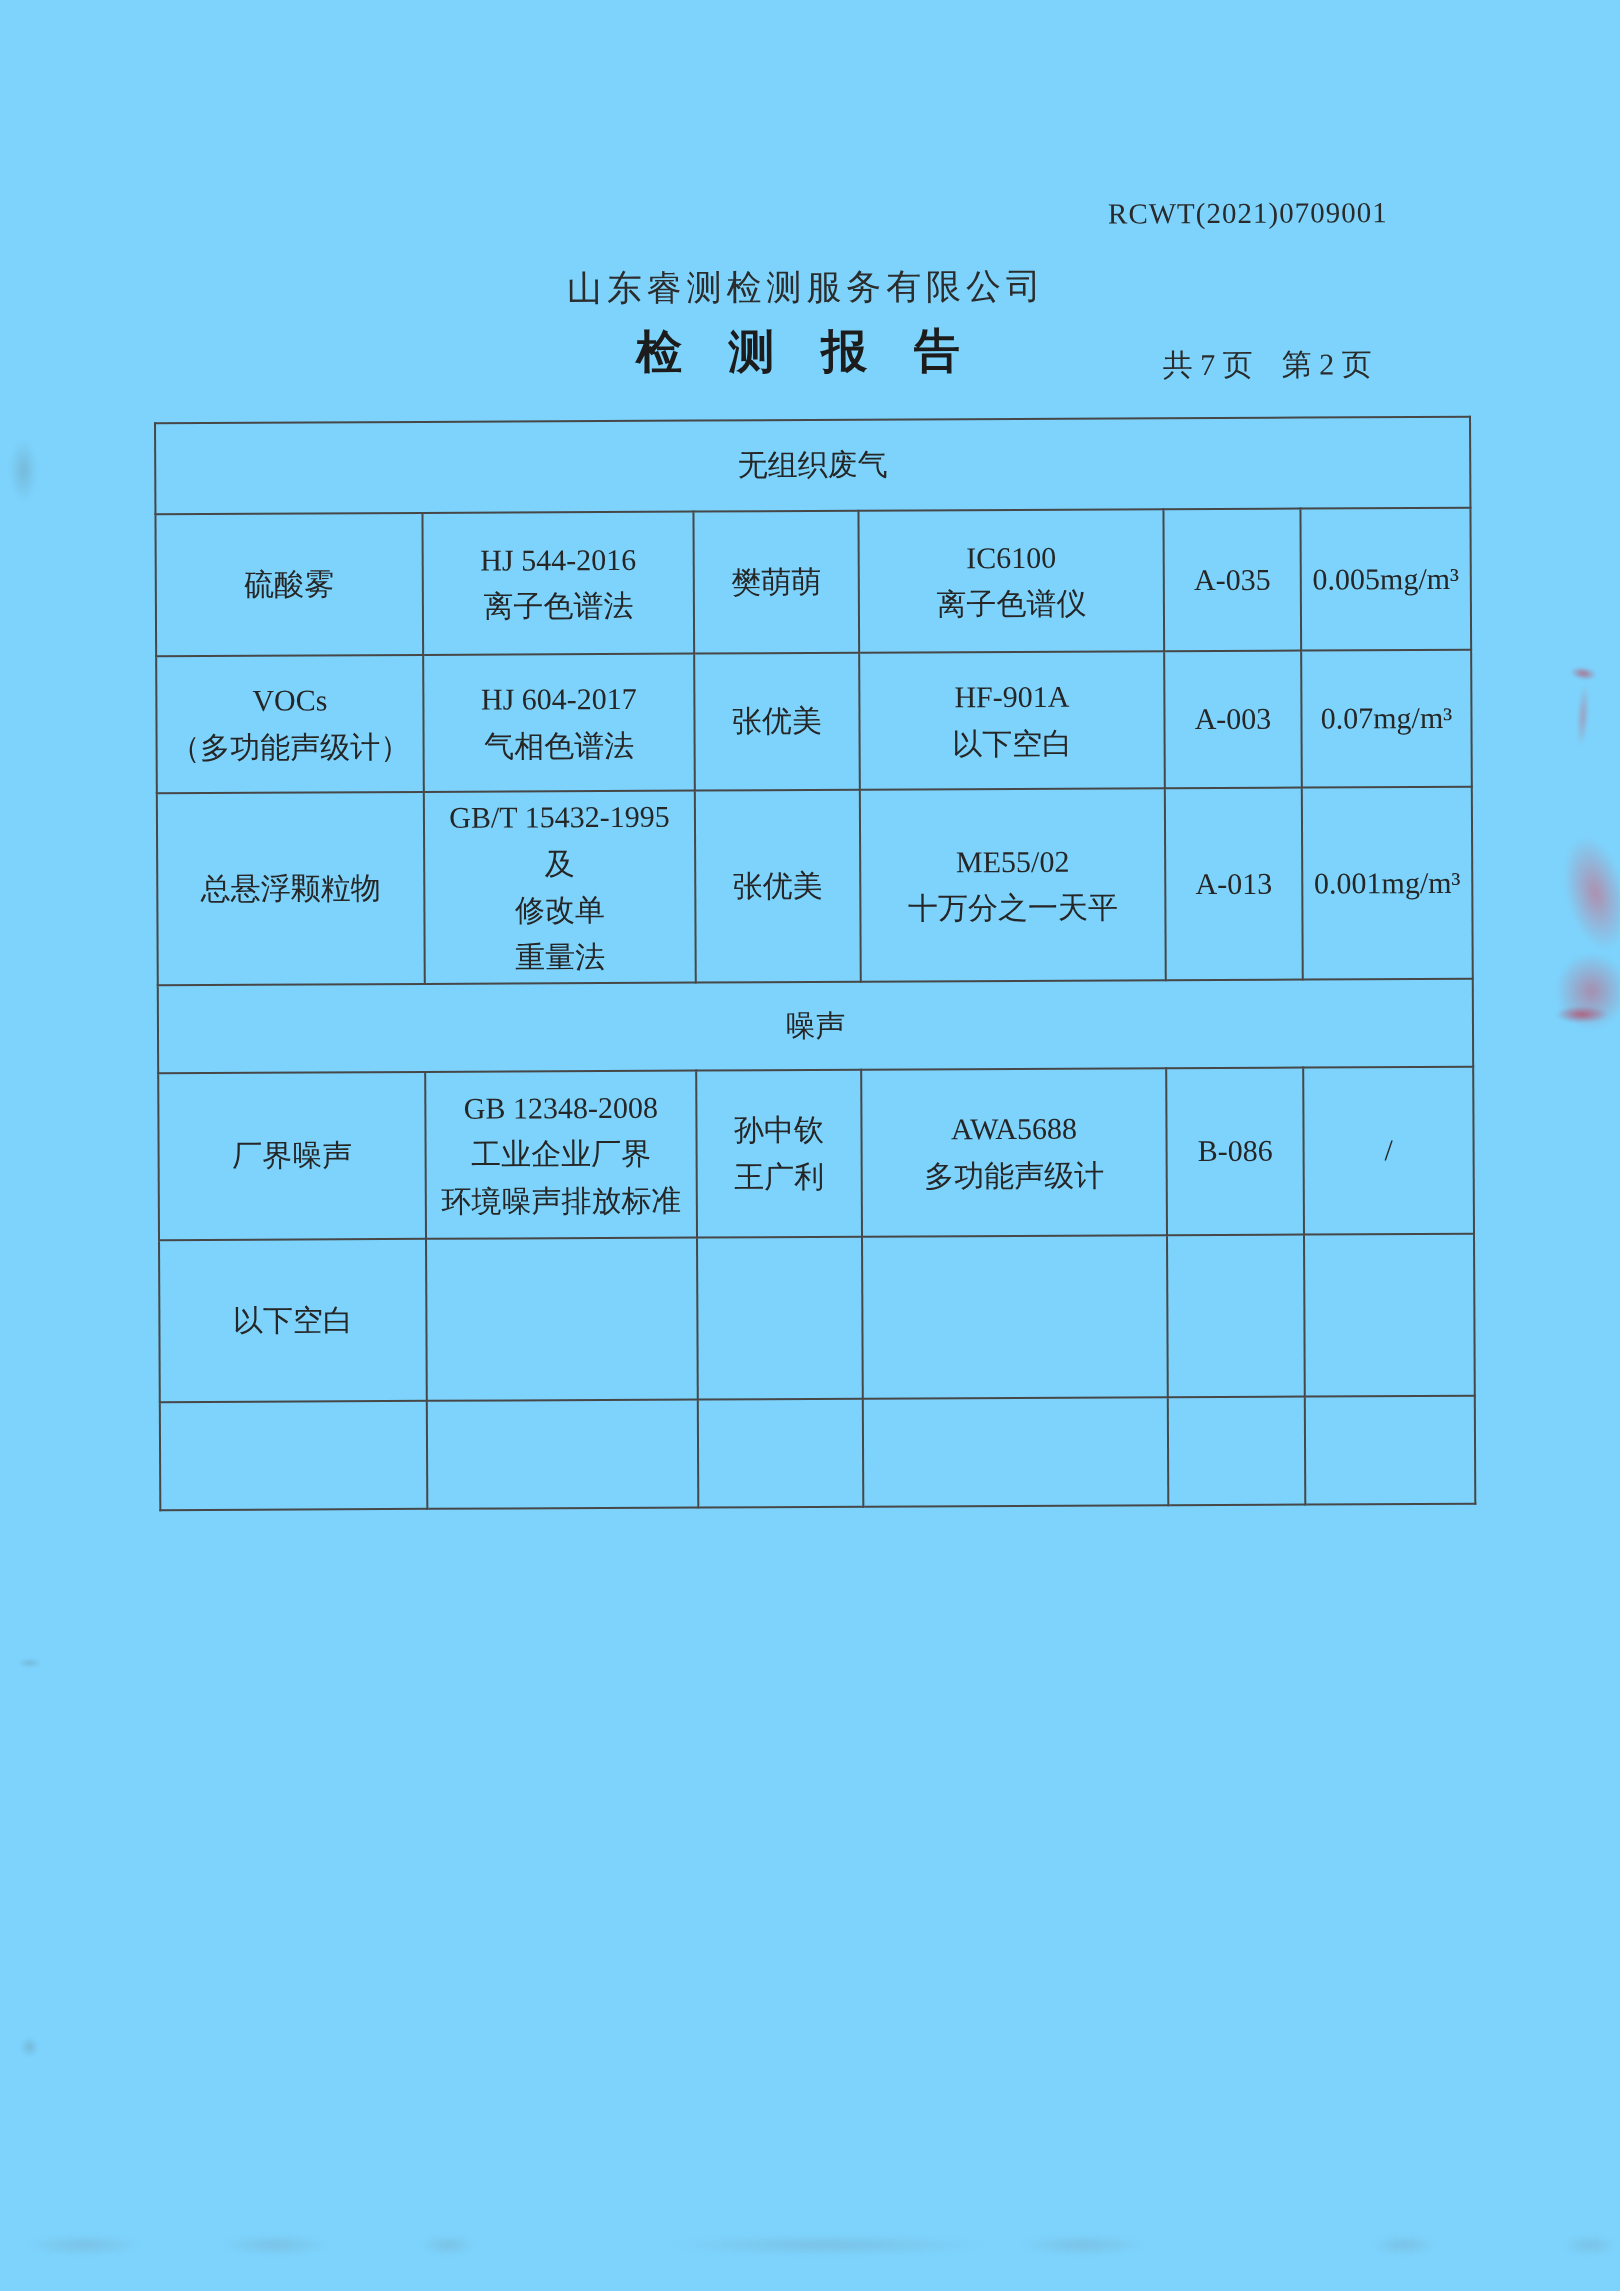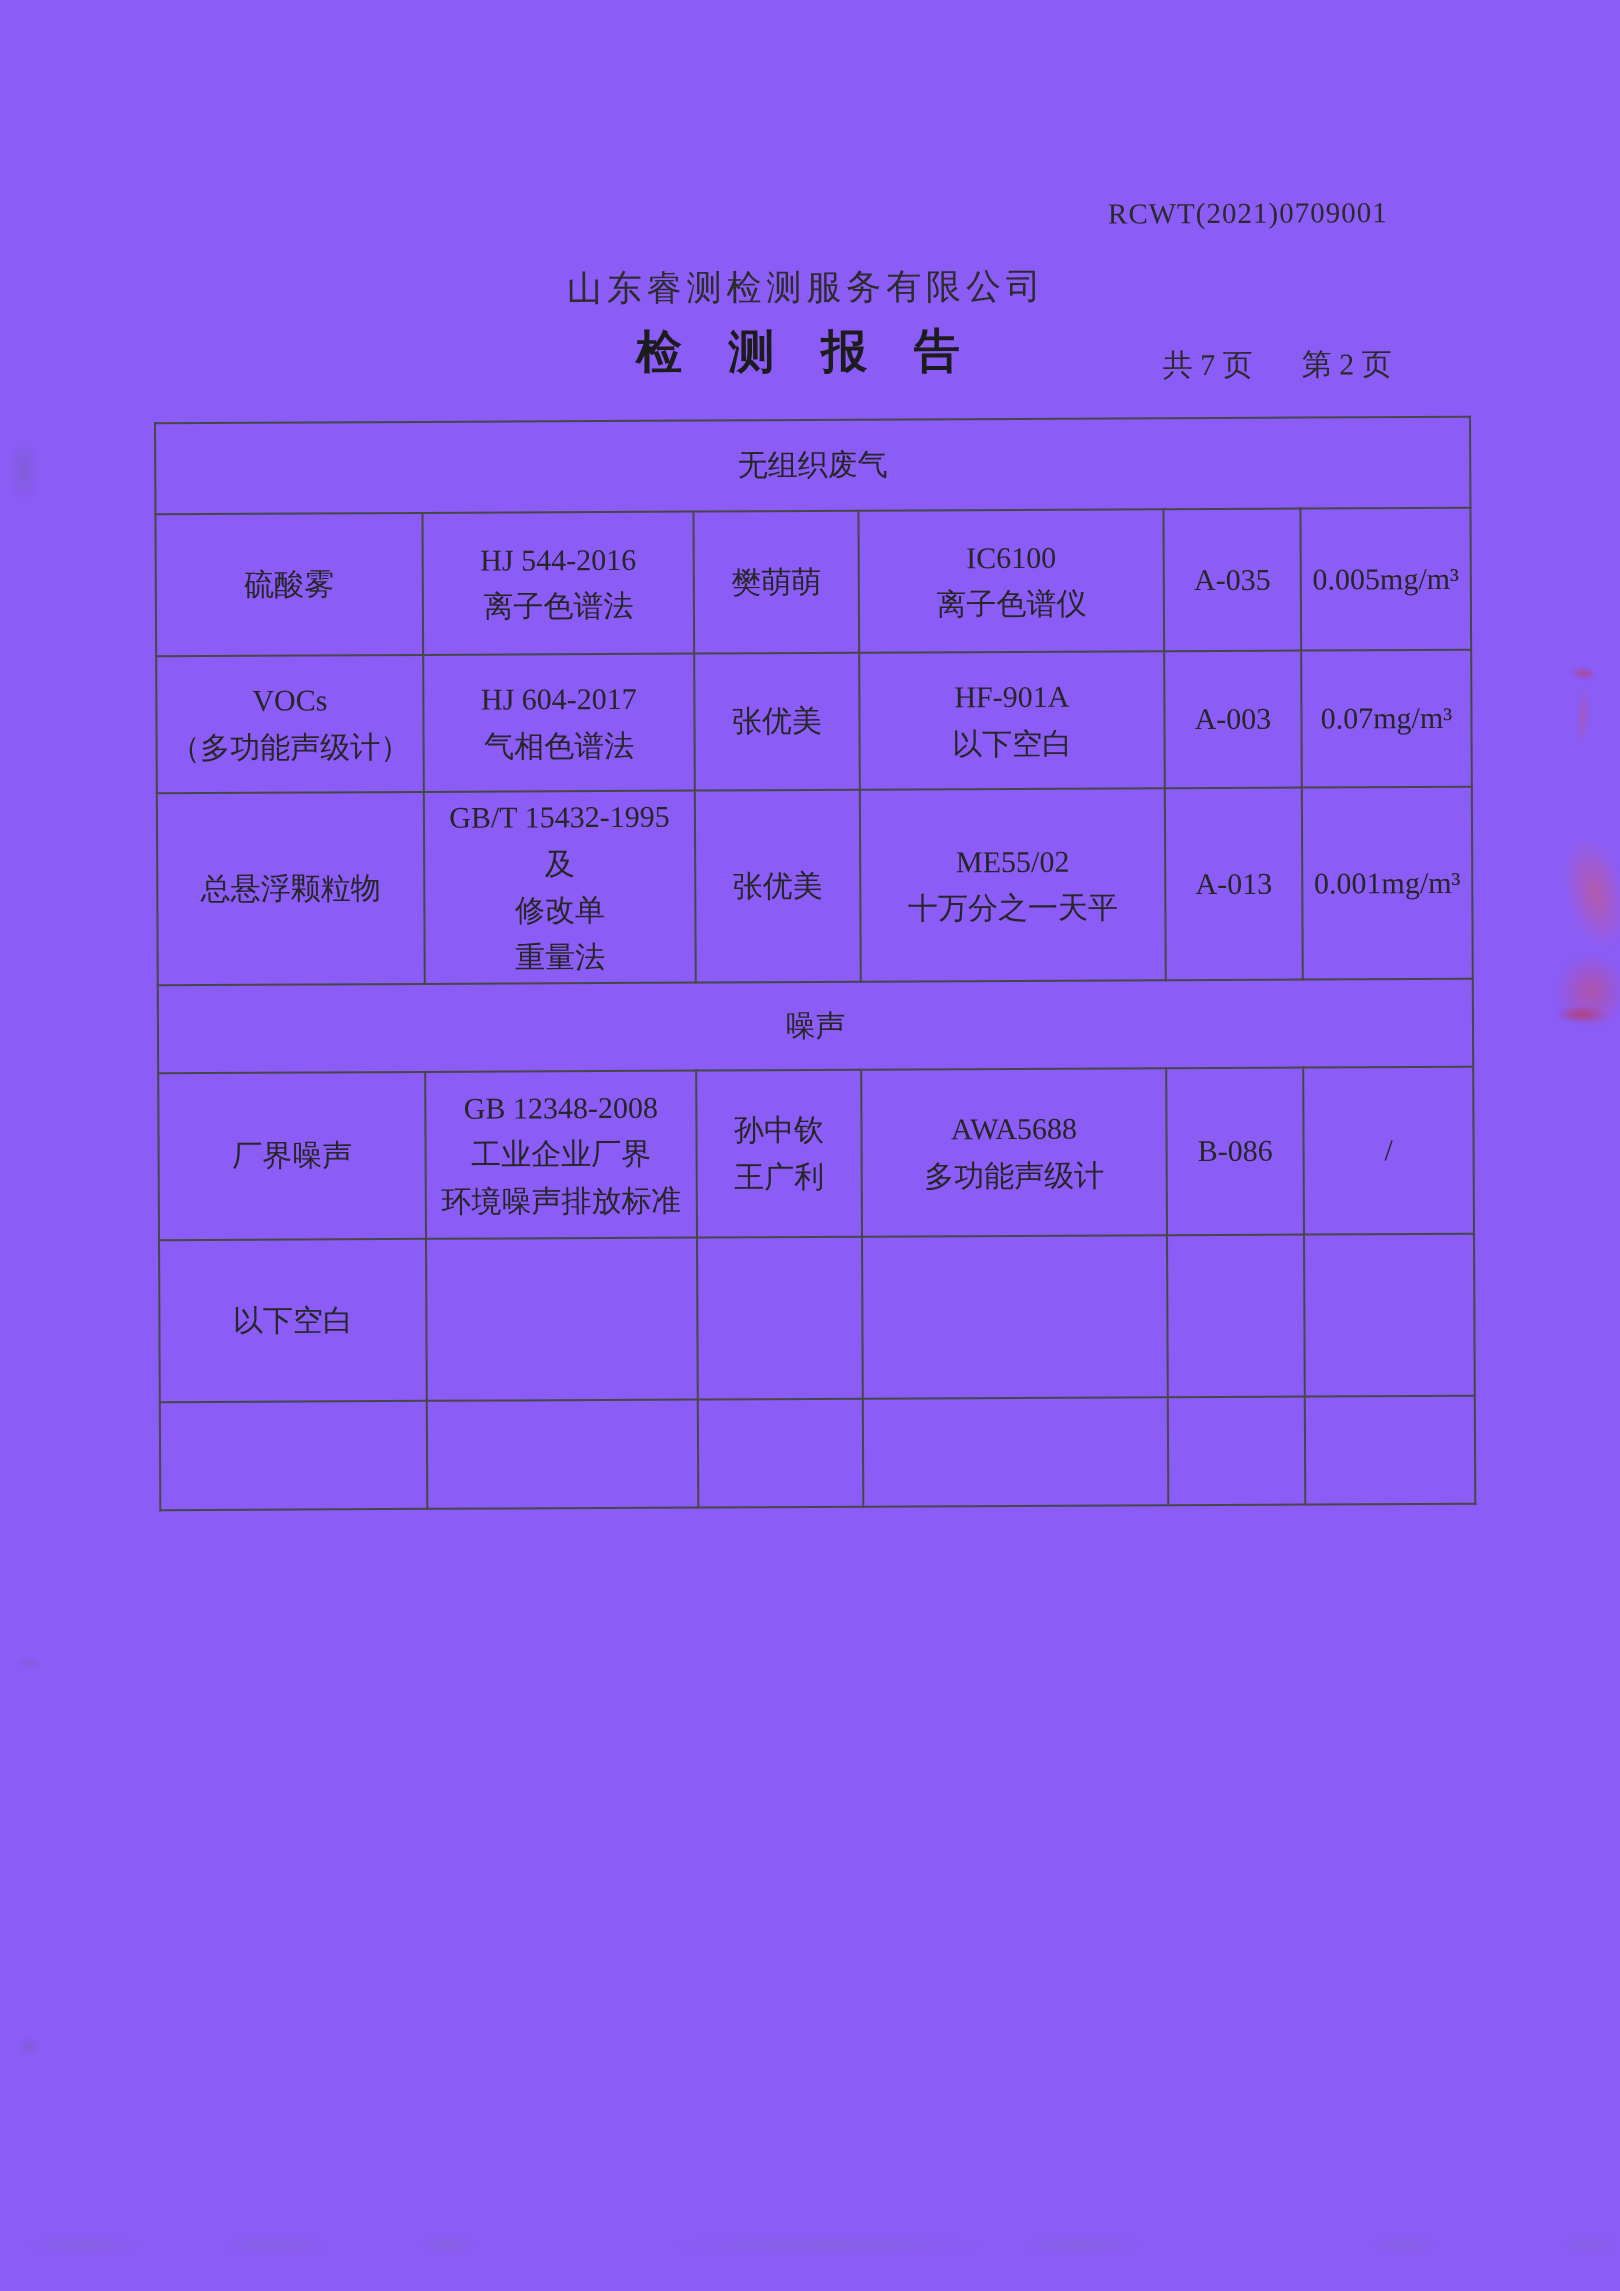--- a/index.html
+++ b/index.html
@@ -6,21 +6,21 @@
   body {
     width: 1620px; height: 2292px;
     background: #ffffff;
     font-family: "Liberation Serif", "DejaVu Serif", serif;
     color: #242424;
     overflow: hidden;
   }
   .page {
     position: relative;
     width: 1620px; height: 2292px;
-    background: #8b5cf6;
+    background: #7dd3fc;
     overflow: hidden;
   }
   .content {
     position: absolute; inset: 0;
     transform: rotate(-0.28deg);
     transform-origin: 50% 45%;
   }
   .report-no {
     position: absolute; left: 1112px; top: 199px;
     font-size: 29px; letter-spacing: 1px; color: #2a2a2a;
@@ -31,21 +31,21 @@
   }
   .title {
     position: absolute; left: 0; top: 321px; width: 1620px;
     text-align: center; font-size: 46px; font-weight: bold;
     letter-spacing: 17.6px; color: #1c1c1c;
   }
   .pageinfo {
     position: absolute; left: 1166px; top: 347px;
     font-size: 30px; color: #2a2a2a; white-space: nowrap;
   }
-  .pageinfo .pg-total { margin-right: 49px; font-family: Liberation Serif, serif; }
+  .pageinfo .pg-total { margin-right: 29px; font-family: Liberation Serif, serif; }
   table.report-table {
     position: absolute; left: 157px; top: 419px;
     width: 1313px; table-layout: fixed;
     border-collapse: collapse;
     border: 2.9px solid #3b3b3b;
     font-size: 30px; color: #262626;
   }
   table.report-table td {
     border: 2px solid #474747;
     text-align: center; vertical-align: middle;

